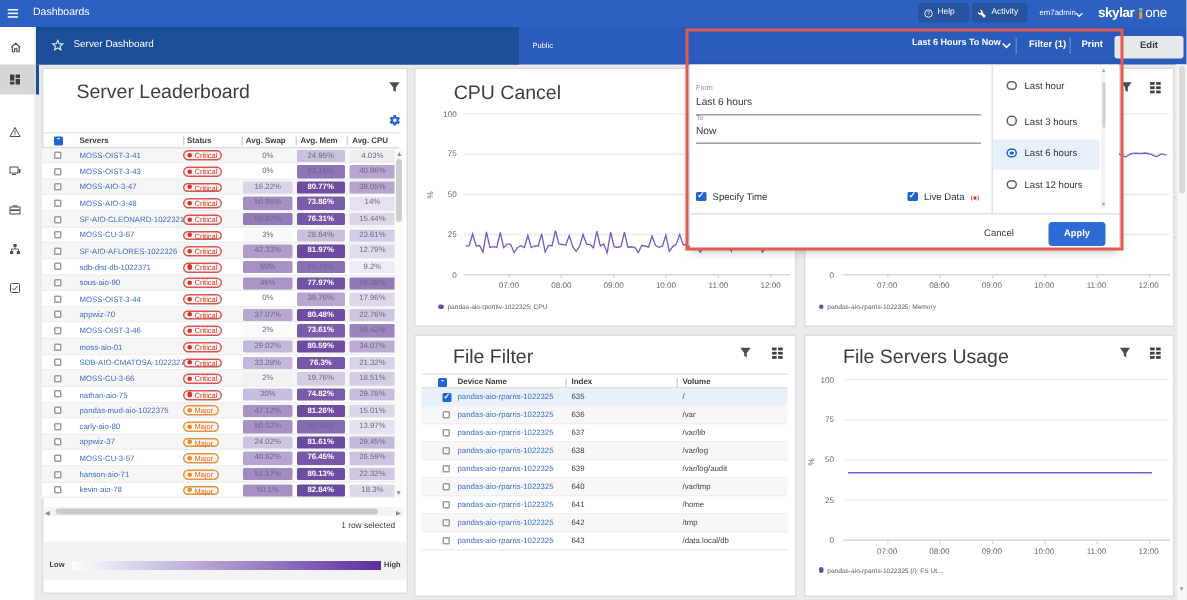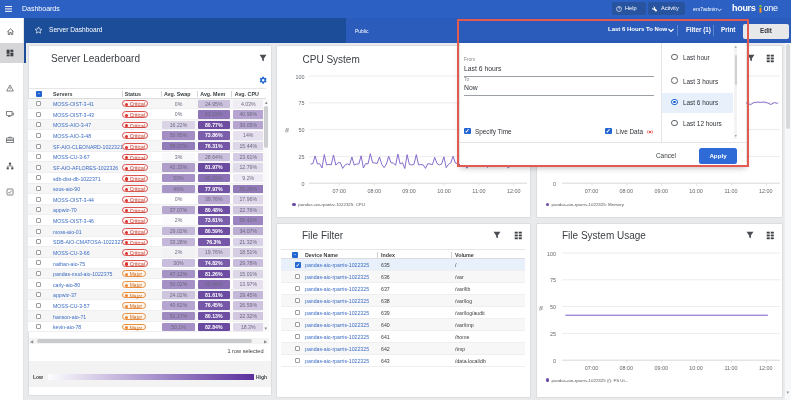--- a/index.html
+++ b/index.html
@@ -3,21 +3,21 @@
 *{margin:0;padding:0;box-sizing:border-box;}
 html,body{width:791px;height:400px;overflow:hidden;font-family:"Liberation Sans",sans-serif;background:#e9eaec;}
 .abs{position:absolute;}
 #topbar{position:absolute;left:0;top:0;width:791px;height:18px;background:#2c61c3;}
 #bar2{position:absolute;left:24px;top:18px;width:767px;height:25px;background:#2b5cbb;}
 #bar2d{position:absolute;left:0;top:0;width:322px;height:25px;background:#1b4d98;}
 #sidebar{position:absolute;left:0;top:18px;width:24px;height:382px;background:#fff;border-right:1px solid #e4e4e6;}
 #selblk{position:absolute;left:0;top:25px;width:24px;height:20px;background:#d6d6d8;}
 .sic{position:absolute;left:50%;transform:translateX(-50%);}
 .panel{position:absolute;background:#fff;border:1px solid #dcdddf;border-radius:1px;}
-.ptitle{position:absolute;font-size:10px;color:#3a3e44;white-space:nowrap;padding-left:19px;}
+.ptitle{position:absolute;font-size:13px;color:#3a3e44;white-space:nowrap;padding-left:19px;}
 .axlab{position:absolute;font-size:5.4px;color:#63676d;}
 .xlab{position:absolute;font-size:5.4px;color:#63676d;transform:translateX(-50%);}
 .leg{position:absolute;font-size:4.4px;color:#55585e;white-space:nowrap;}
 .ldot{position:absolute;width:3.6px;height:3.6px;border-radius:50%;background:#6b4aa8;}
 
 .thead{position:absolute;left:28px;top:87.5px;width:238px;height:11px;border-top:1px solid #e6e6e8;border-bottom:1px solid #dcdcde;font-size:5.3px;font-weight:700;color:#3c4043;}
 .thead span{position:absolute;top:2.5px;}
 .csep{position:absolute;top:2px;width:1px;height:6px;background:#d4d4d6;}
 .trow{position:absolute;left:28px;width:238px;height:10.625px;border-bottom:1px solid #efeff1;font-size:5.2px;color:#3c4043;}
 .trow .cb{left:8px;top:2.6px;}
@@ -78,21 +78,21 @@
   <div class="hbtn" style="left:648px;width:37px;">
     <svg class="icon" style="left:4px;top:3.6px;" width="6" height="6" viewBox="0 0 12 12">
         <path d="M10.5 9.2 6.2 4.9a3 3 0 0 0-3.9-3.6l1.8 1.8-0.4 1.8-1.8 0.4-1.8-1.8a3 3 0 0 0 3.6 3.9l4.3 4.3z" fill="#fff"></path>
       </svg>
     <span style="position:absolute;left:13px;">Activity</span>
   </div>
   <span class="abs white" style="left:693px;top:6px;font-size:5.2px;">em7admin</span>
   <svg class="icon" style="left:716.5px;top:7.5px;" width="5" height="4" viewBox="0 0 6 4">
       <path d="M0.5 0.5 3 3 5.5 0.5" stroke="#fff" stroke-width="1" fill="none"></path>
     </svg>
-  <span class="abs white" style="left:732px;top:3px;font-size:9px;font-weight:700;letter-spacing:-0.3px;">hours</span>
+  <span class="abs white" style="left:732px;top:3px;font-size:9px;font-weight:700;letter-spacing:-0.3px;">skylar</span>
   <svg class="icon" style="left:757.5px;top:4.8px;" width="5" height="8" viewBox="0 0 5 8">
       <circle cx="2.5" cy="1.3" r="1.3" fill="#79c143"></circle>
       <rect x="1.5" y="3" width="2" height="4.6" fill="#f7941e"></rect>
     </svg>
   <span class="abs white" style="left:763.5px;top:3px;font-size:9px;letter-spacing:-0.2px;">one</span>
 </div>
 
 <div id="bar2">
   <div id="bar2d">
     <svg class="icon" style="left:10px;top:8px;" width="9" height="9" viewBox="0 0 12 12">
@@ -360,21 +360,21 @@
 <span class="abs" style="left:30px;top:339px;font-size:4.2px;color:#8a8d92;">◀</span>
 <span class="abs" style="left:264px;top:339px;font-size:4.2px;color:#8a8d92;">▶</span>
 <div class="abs" style="left:37px;top:339px;width:215px;height:4.2px;background:#c9cacd;border-radius:2px;"></div>
 <span class="abs" style="left:0;top:348px;width:263.5px;text-align:right;font-size:5.6px;color:#3c4043;">1 row selected</span>
 <div class="abs" style="left:28.5px;top:360.5px;width:242.5px;height:26px;background:#f4f3f4;"></div>
 <span class="abs" style="left:33px;top:374px;font-size:5px;font-weight:700;color:#3c4043;">Low</span>
 <div class="abs" style="left:47.5px;top:373.6px;width:206px;height:6px;background:linear-gradient(to right,#fdfdfe,#5a2f9e);"></div>
 <span class="abs" style="left:256px;top:374px;font-size:5px;font-weight:700;color:#3c4043;">High</span>
 
 <div class="panel" style="left:276.3px;top:44.5px;width:254.7px;height:173px;"></div>
-<span class="ptitle" style="left:283.5px;top:54px;">CPU System</span>
+<span class="ptitle" style="left:283.5px;top:54px;">CPU Cancel</span>
 <span class="axlab" style="left:290.5px;top:73.6px;width:14px;text-align:right;">100</span>
 <span class="axlab" style="left:290.5px;top:100.4px;width:14px;text-align:right;">75</span>
 <span class="axlab" style="left:290.5px;top:127.2px;width:14px;text-align:right;">50</span>
 <span class="axlab" style="left:290.5px;top:154px;width:14px;text-align:right;">25</span>
 <span class="axlab" style="left:290.5px;top:180.8px;width:14px;text-align:right;">0</span>
 <span class="axlab" style="left:285px;top:127px;transform:rotate(-90deg);">%</span>
 <svg class="icon" style="left:309px;top:75.3px;" width="218" height="112" viewBox="0 0 218 112">
   <g stroke="#ececee" stroke-width="1">
       <line x1="0" y1="1" x2="218" y2="1"></line>
       <line x1="0" y1="27.8" x2="218" y2="27.8"></line>
@@ -516,21 +516,21 @@
 <span class="fvol">/tmp</span>
 </div>
 <div class="frow" style="top:354.9px;background:#fff;">
 <span class="cb" style="left:14px;top:3px;"></span>
 <span class="fname">pandas-aio-rparris-1022325</span>
 <span class="fidx">643</span>
 <span class="fvol">/data.local/db</span>
 </div>
 
 <div class="panel" style="left:535.8px;top:222.5px;width:247.2px;height:175px;"></div>
-<span class="ptitle" style="left:543px;top:229.5px;">File System Usage</span>
+<span class="ptitle" style="left:543px;top:229.5px;">File Servers Usage</span>
 <svg class="icon" style="left:745.8px;top:231px;" width="8" height="8" viewBox="0 0 12 12">
     <path d="M0.8 1.2h10.4L7.3 6.6v4.4L4.7 9.2V6.6z" fill="#4a4d52"></path>
   </svg>
 <svg class="icon" style="left:765.6px;top:231px;" width="8.5" height="8.5" viewBox="0 0 12 12">
     <g fill="#3c4043">
       <rect x="1" y="1" width="4.3" height="2.6"></rect>
       <rect x="6.7" y="1" width="4.3" height="2.6"></rect>
       <rect x="1" y="5" width="4.3" height="2.6"></rect>
       <rect x="6.7" y="5" width="4.3" height="2.6"></rect>
       <rect x="1" y="9" width="4.3" height="2.6"></rect>

